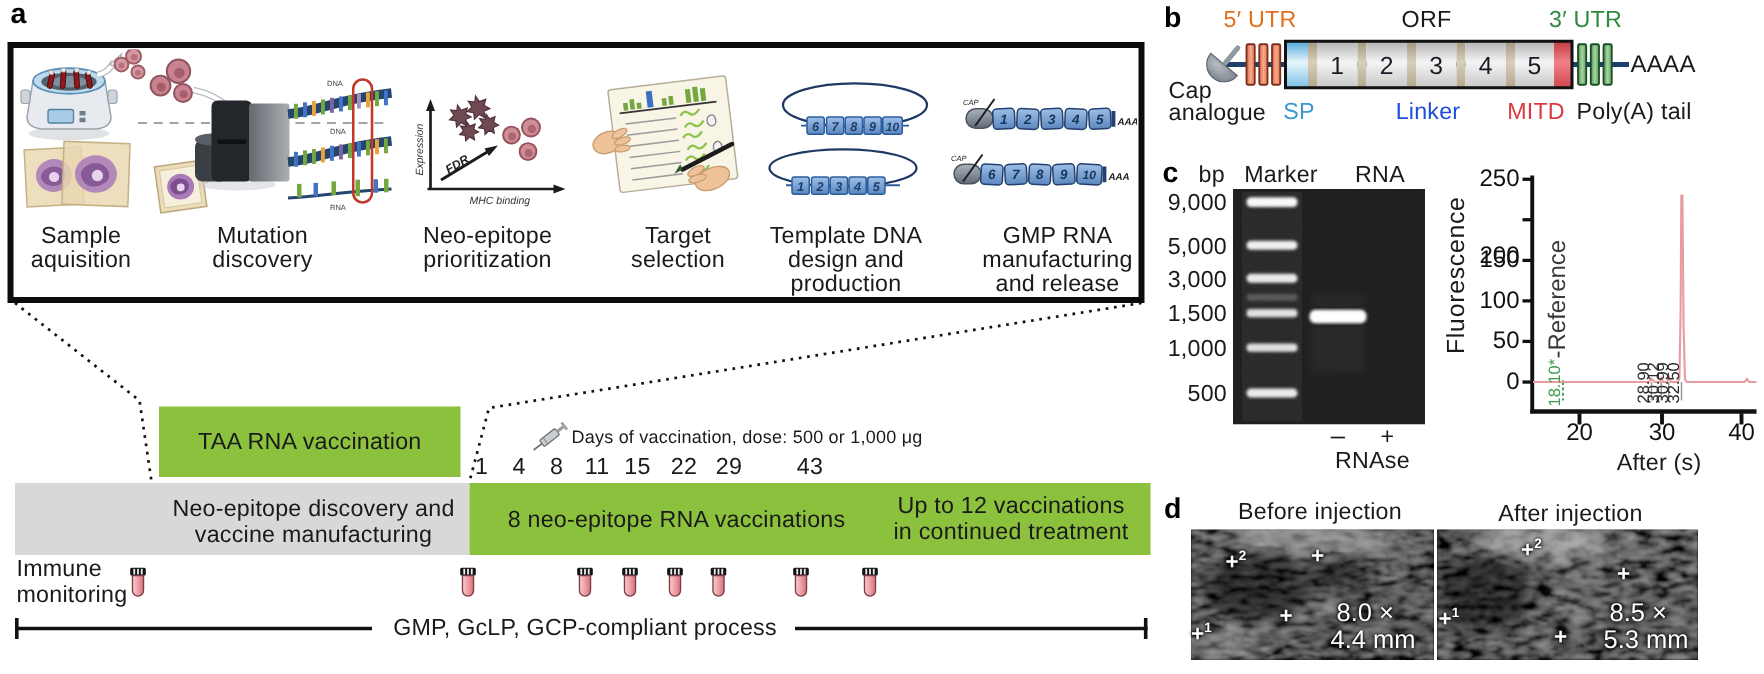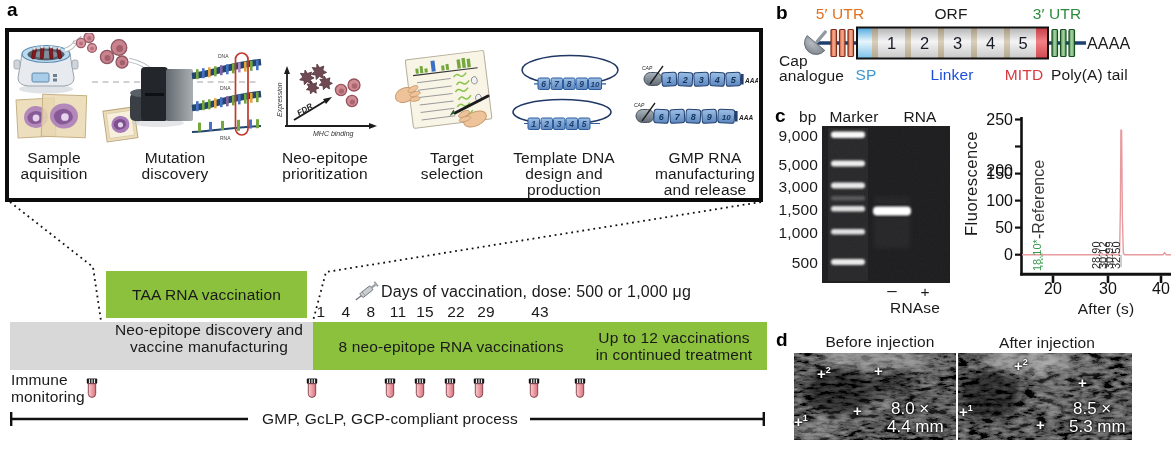--- a/index.html
+++ b/index.html
@@ -411,25 +411,25 @@
           <rect x="-0.6" y="179.2" width="1.2" height="3.8" fill="#ececec"></rect>
           <rect x="1.9" y="179.2" width="1.2" height="3.8" fill="#ececec"></rect>
           <path d="M-3.7 183.7 h7.4 v10 a3.7 3.7 0 0 1 -7.4 0 Z" fill="url(#gVial2)" stroke="#7d3d45" stroke-width="0.9"></path>
         </g>
     </g>
   </svg>
 
   <div class="abs flexc lbl" style="left:106px;top:271px;width:201px;height:47px;background:#8cc13d;">TAA RNA vaccination</div>
   <div class="abs" style="left:10px;top:322px;width:303px;height:48px;background:#d8d8d8;"></div>
   <div class="abs" style="left:313px;top:322px;width:454px;height:48px;background:#8cc13d;"></div>
-  <div class="abs flexc lbl" style="left:103px;top:312px;width:212px;height:52px;">Neo-epitope discovery and vaccine manufacturing</div>
+  <div class="abs flexc lbl" style="left:103px;top:322px;width:212px;height:52px;">Neo-epitope discovery and vaccine manufacturing</div>
   <div class="abs flexc lbl" style="left:320px;top:322px;width:262px;height:48px;">8 neo-epitope RNA vaccinations</div>
   <div class="abs flexc lbl" style="left:595px;top:322px;width:158px;height:48px;">Up to 12 vaccinations in continued treatment</div>
 
-  <div class="abs lbl" style="left:381px;top:283px;font-size:16px;">Days of vaccination, dose: 500 or 1,000 μg</div>
+  <div class="abs lbl" style="left:381px;top:283px;font-size:12px;">Days of vaccination, dose: 500 or 1,000 μg</div>
   <div class="abs lbl ctr" style="left:306px;top:303px;width:30px;">1</div>
   <div class="abs lbl ctr" style="left:331px;top:303px;width:30px;">4</div>
   <div class="abs lbl ctr" style="left:356px;top:303px;width:30px;">8</div>
   <div class="abs lbl ctr" style="left:383px;top:303px;width:30px;">11</div>
   <div class="abs lbl ctr" style="left:410px;top:303px;width:30px;">15</div>
   <div class="abs lbl ctr" style="left:441px;top:303px;width:30px;">22</div>
   <div class="abs lbl ctr" style="left:471px;top:303px;width:30px;">29</div>
   <div class="abs lbl ctr" style="left:525px;top:303px;width:30px;">43</div>
 
   <div class="abs lbl" style="left:11px;top:371px;width:80px;">Immune monitoring</div>

